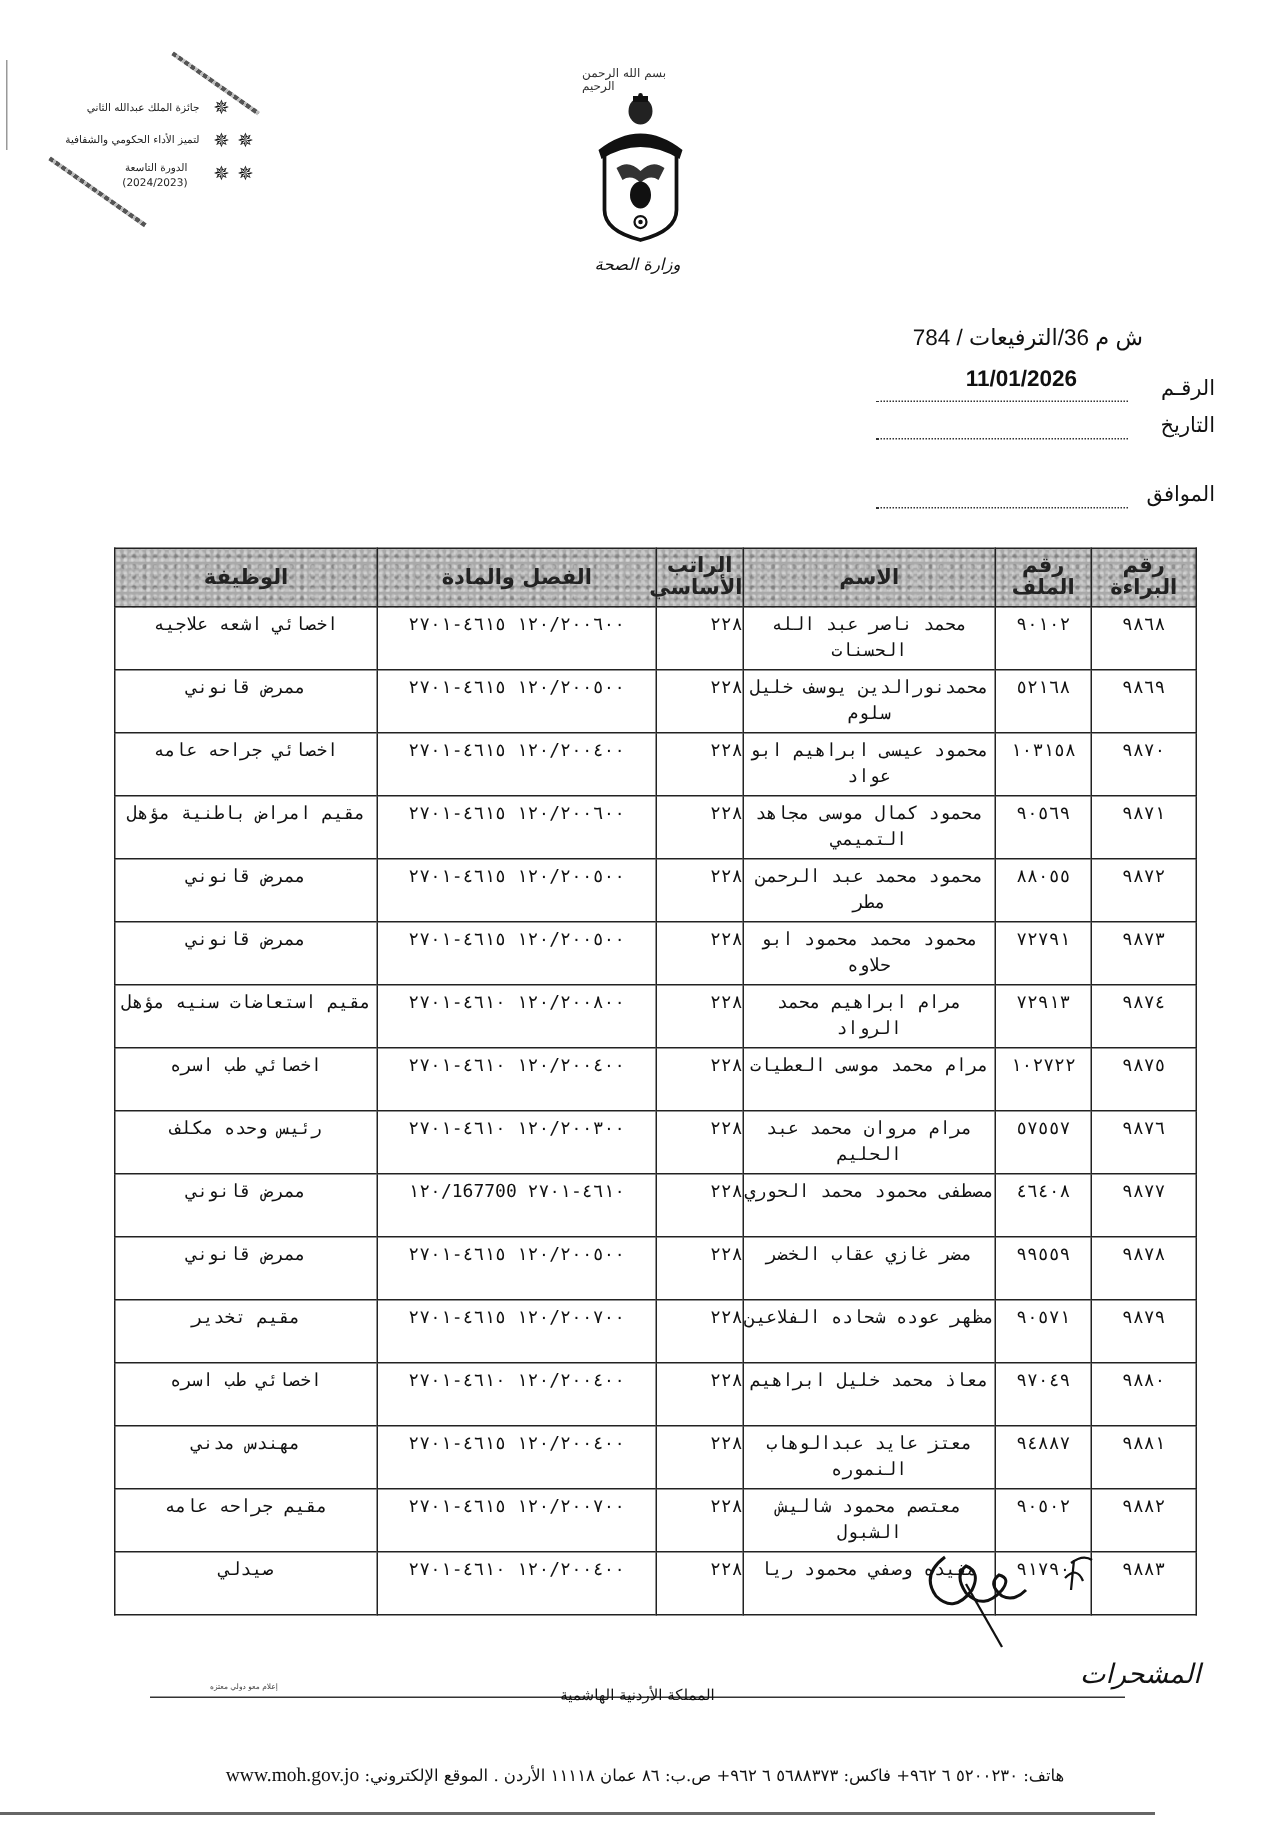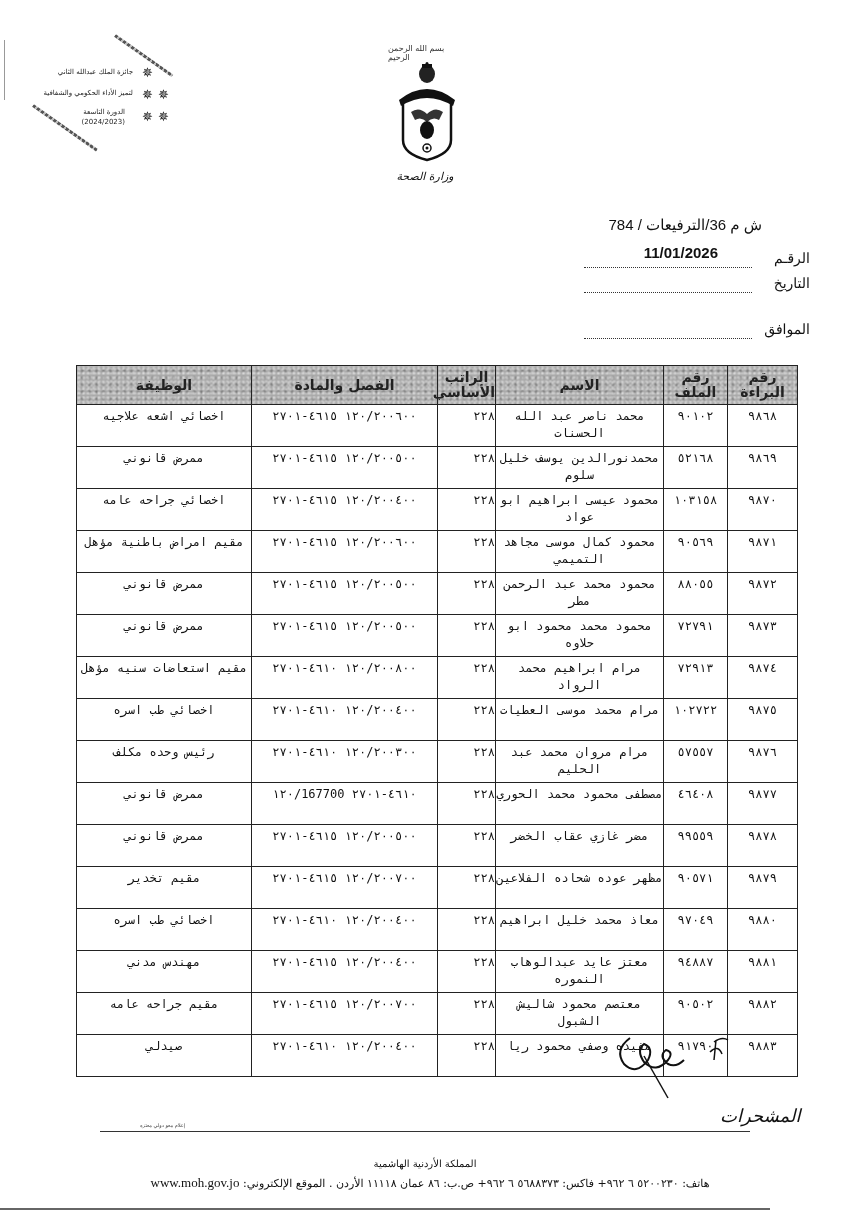--- a/index.html
+++ b/index.html
@@ -39,21 +39,21 @@
   td.c-name { text-align:center; padding-left:4px; padding-right:4px; letter-spacing:1px; }
   td.c-salary { text-align:right; }
   td.c-chapter { text-align:center; direction:ltr; white-space:nowrap; font-size:11px; }
   td.c-job { text-align:center; letter-spacing:1px; }
 
   
   .sig { left:610px; top:1030px; width:140px; height:70px; }
   .sig2 { left:720px; top:1105px; font-size:18px; font-family:"DejaVu Serif", serif; font-style:italic; direction:rtl; }
   .hr-foot { left:100px; top:1131px; width:650px; border-top:1.5px solid #333; }
   .small-mark { left:140px; top:1122px; font-size:5px; color:#444; direction:rtl; }
-  .footer-1 { left:0; width:850px; top:1158px; text-align:center; font-size:10px; direction:rtl; font-family:"DejaVu Serif", serif; }
+  .footer-1 { left:0; width:850px; top:1124px; text-align:center; font-size:10px; direction:rtl; font-family:"DejaVu Serif", serif; }
   .footer-2 { left:140px; top:1175px; width:580px; text-align:center; font-size:11px; direction:rtl; font-family:"DejaVu Serif", serif; white-space:nowrap; }
   .footer-url { font-family:"Liberation Serif", serif; font-size:13px; }
   .scanline { left:0; top:1208px; width:770px; border-top:2px solid #666; }
   .leftline { left:4px; top:40px; height:60px; border-left:1px solid #999; }
 </style>
 </head>
 <body>
 
 <div class="abs leftline"></div>
 

